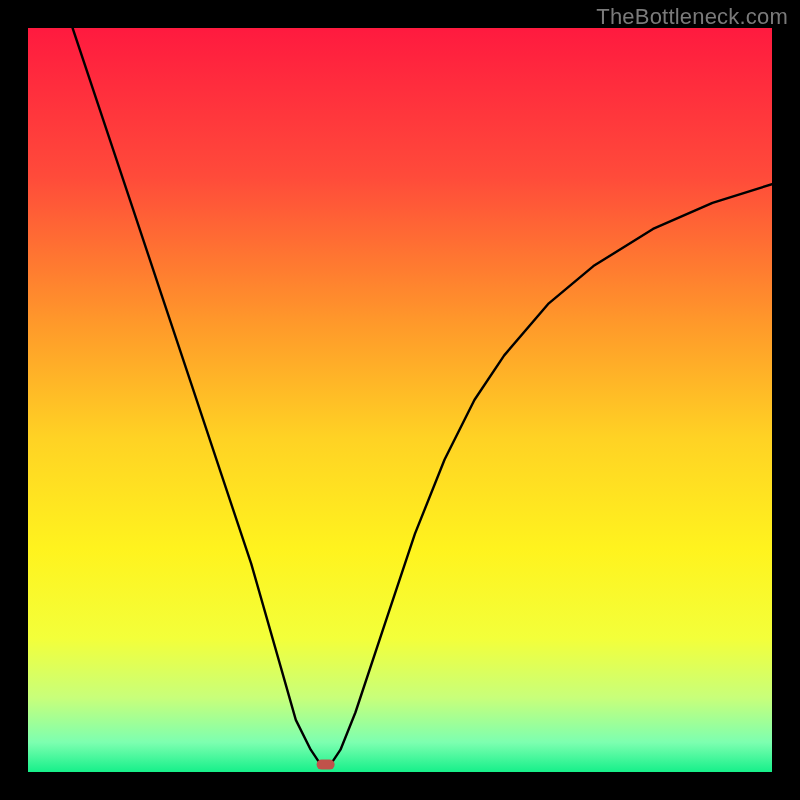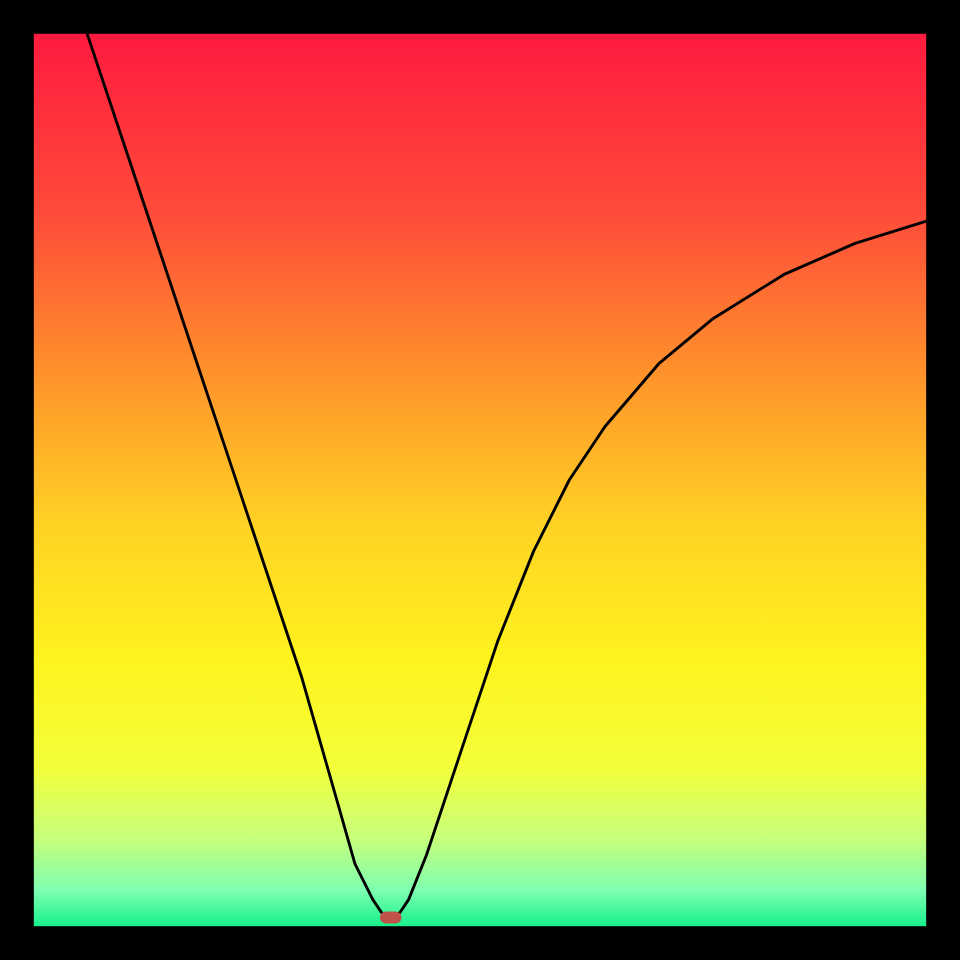--- a/index.html
+++ b/index.html
@@ -34,20 +34,21 @@
   }
   
   .marker {
     fill: #c0524a;
   }
 </style>
 </head>
 <body>
 
 <div class="frame">
+  <div class="watermark">TheBottleneck.com</div>
 
   <svg width="744" height="744" viewBox="0 0 744 744">
     <defs>
       <linearGradient id="bg-grad" x1="0" y1="0" x2="0" y2="1">
       <stop offset="0.0%" stop-color="#ff1a3f"></stop>
           <stop offset="20.0%" stop-color="#ff4b3a"></stop>
           <stop offset="40.0%" stop-color="#ff9a2a"></stop>
           <stop offset="55.0%" stop-color="#ffd224"></stop>
           <stop offset="70.0%" stop-color="#fff31e"></stop>
           <stop offset="82.0%" stop-color="#f3ff3a"></stop>

